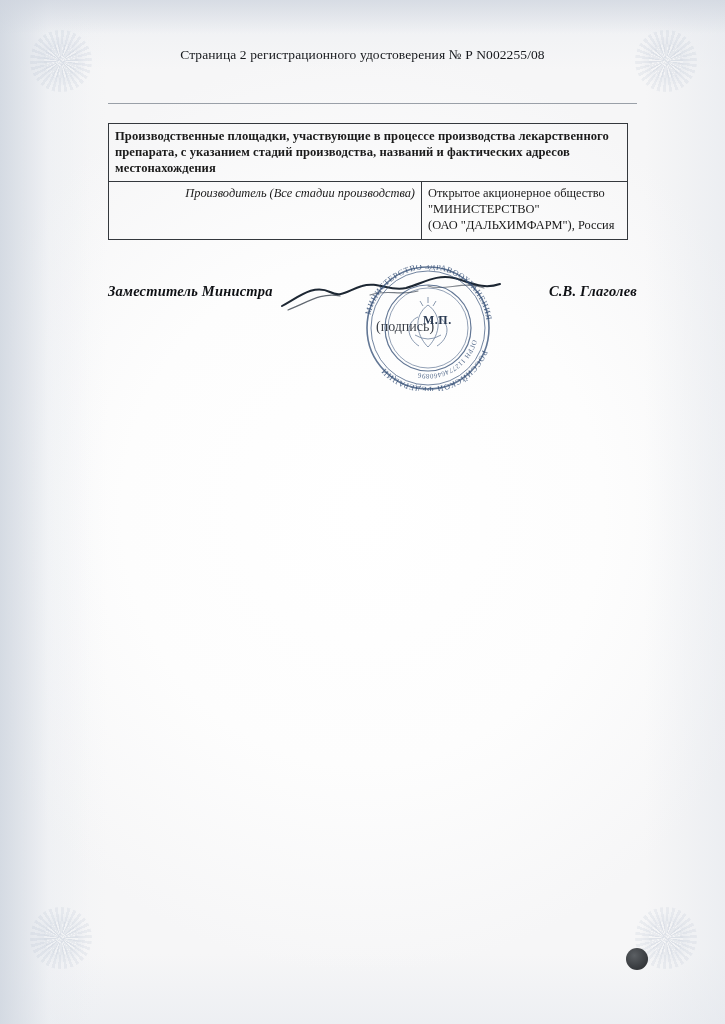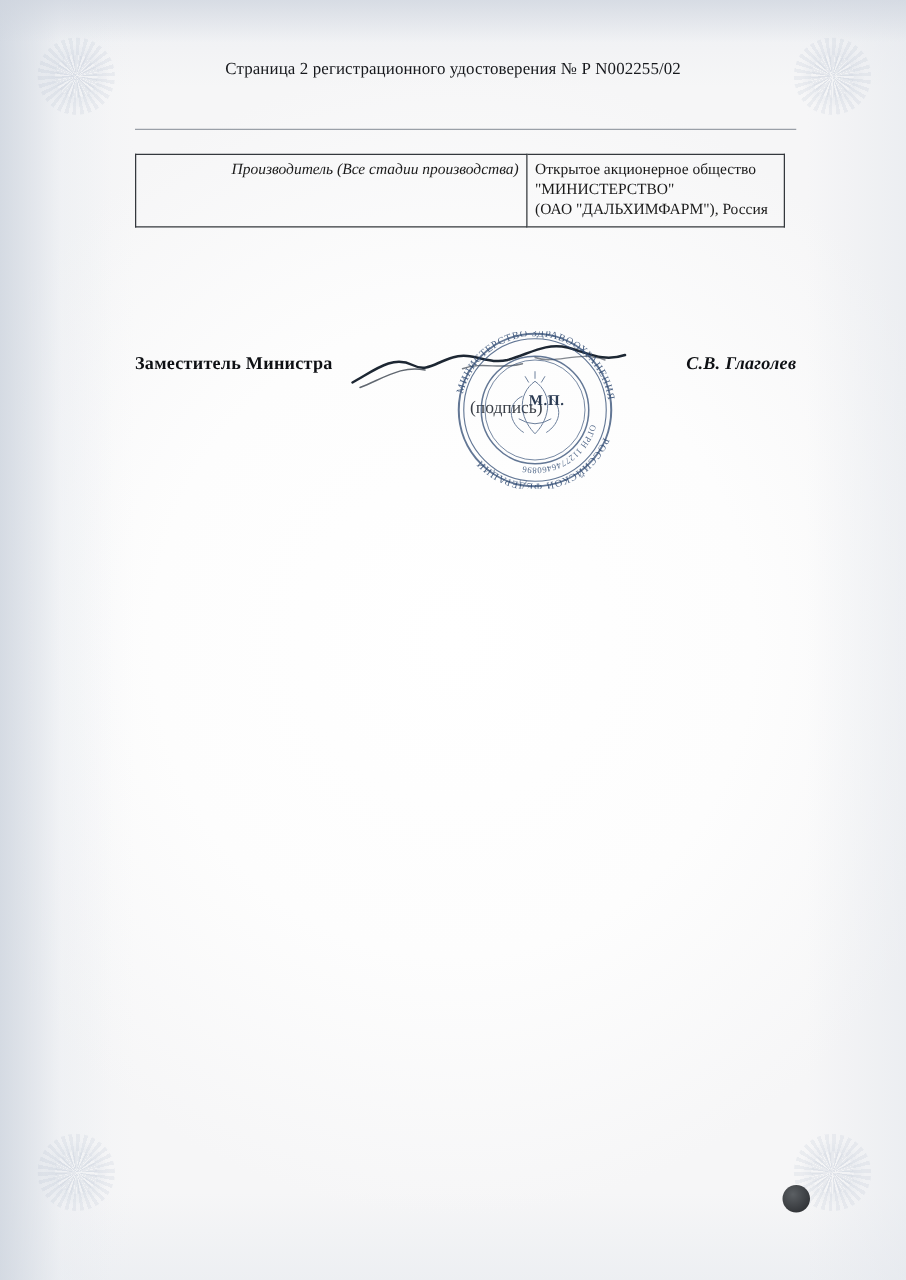--- a/index.html
+++ b/index.html
@@ -129,20 +129,21 @@
     height: 26px;
   }
   .sig-title {
     position: absolute;
     left: 0;
     top: 0;
     font-weight: bold;
     font-size: 14.5px;
     letter-spacing: 0.2px;
     color: #0e1014;
+    font-style: italic;
   }
   .sig-name {
     position: absolute;
     right: 0;
     top: 0;
     font-weight: bold;
     font-size: 14.5px;
     letter-spacing: 0.2px;
     color: #0e1014;
     font-style: italic;
@@ -205,25 +206,28 @@
 
   <div class="scan-tint"></div>
   <div class="edge-shade-left"></div>
   <div class="edge-shade-top"></div>
 
   <div class="rosette r-tl"></div>
   <div class="rosette r-tr"></div>
   <div class="rosette r-bl"></div>
   <div class="rosette r-br"></div>
 
-  <div class="header">Страница 2 регистрационного удостоверения № Р N002255/02</div>
+  <div class="header">Страница 2 регистрационного удостоверения № Р N002255/08</div>
   <div class="header-rule"></div>
 
   <table class="doc-table">
     <tbody>
+      <tr>
+        <td class="cell-title" colspan="2">Производственные площадки, участвующие в процессе производства лекарственного препарата, с указанием стадий производства, названий и фактических адресов местонахождения</td>
+      </tr>
       <tr>
         <td class="cell-maker-label">Производитель (Все стадии производства)</td>
         <td class="cell-maker-value">Открытое акционерное общество
 "МИНИСТЕРСТВО"
 (ОАО "ДАЛЬХИМФАРМ"), Россия</td>
       </tr>
     </tbody>
   </table>
 
   <div class="sig-row">

